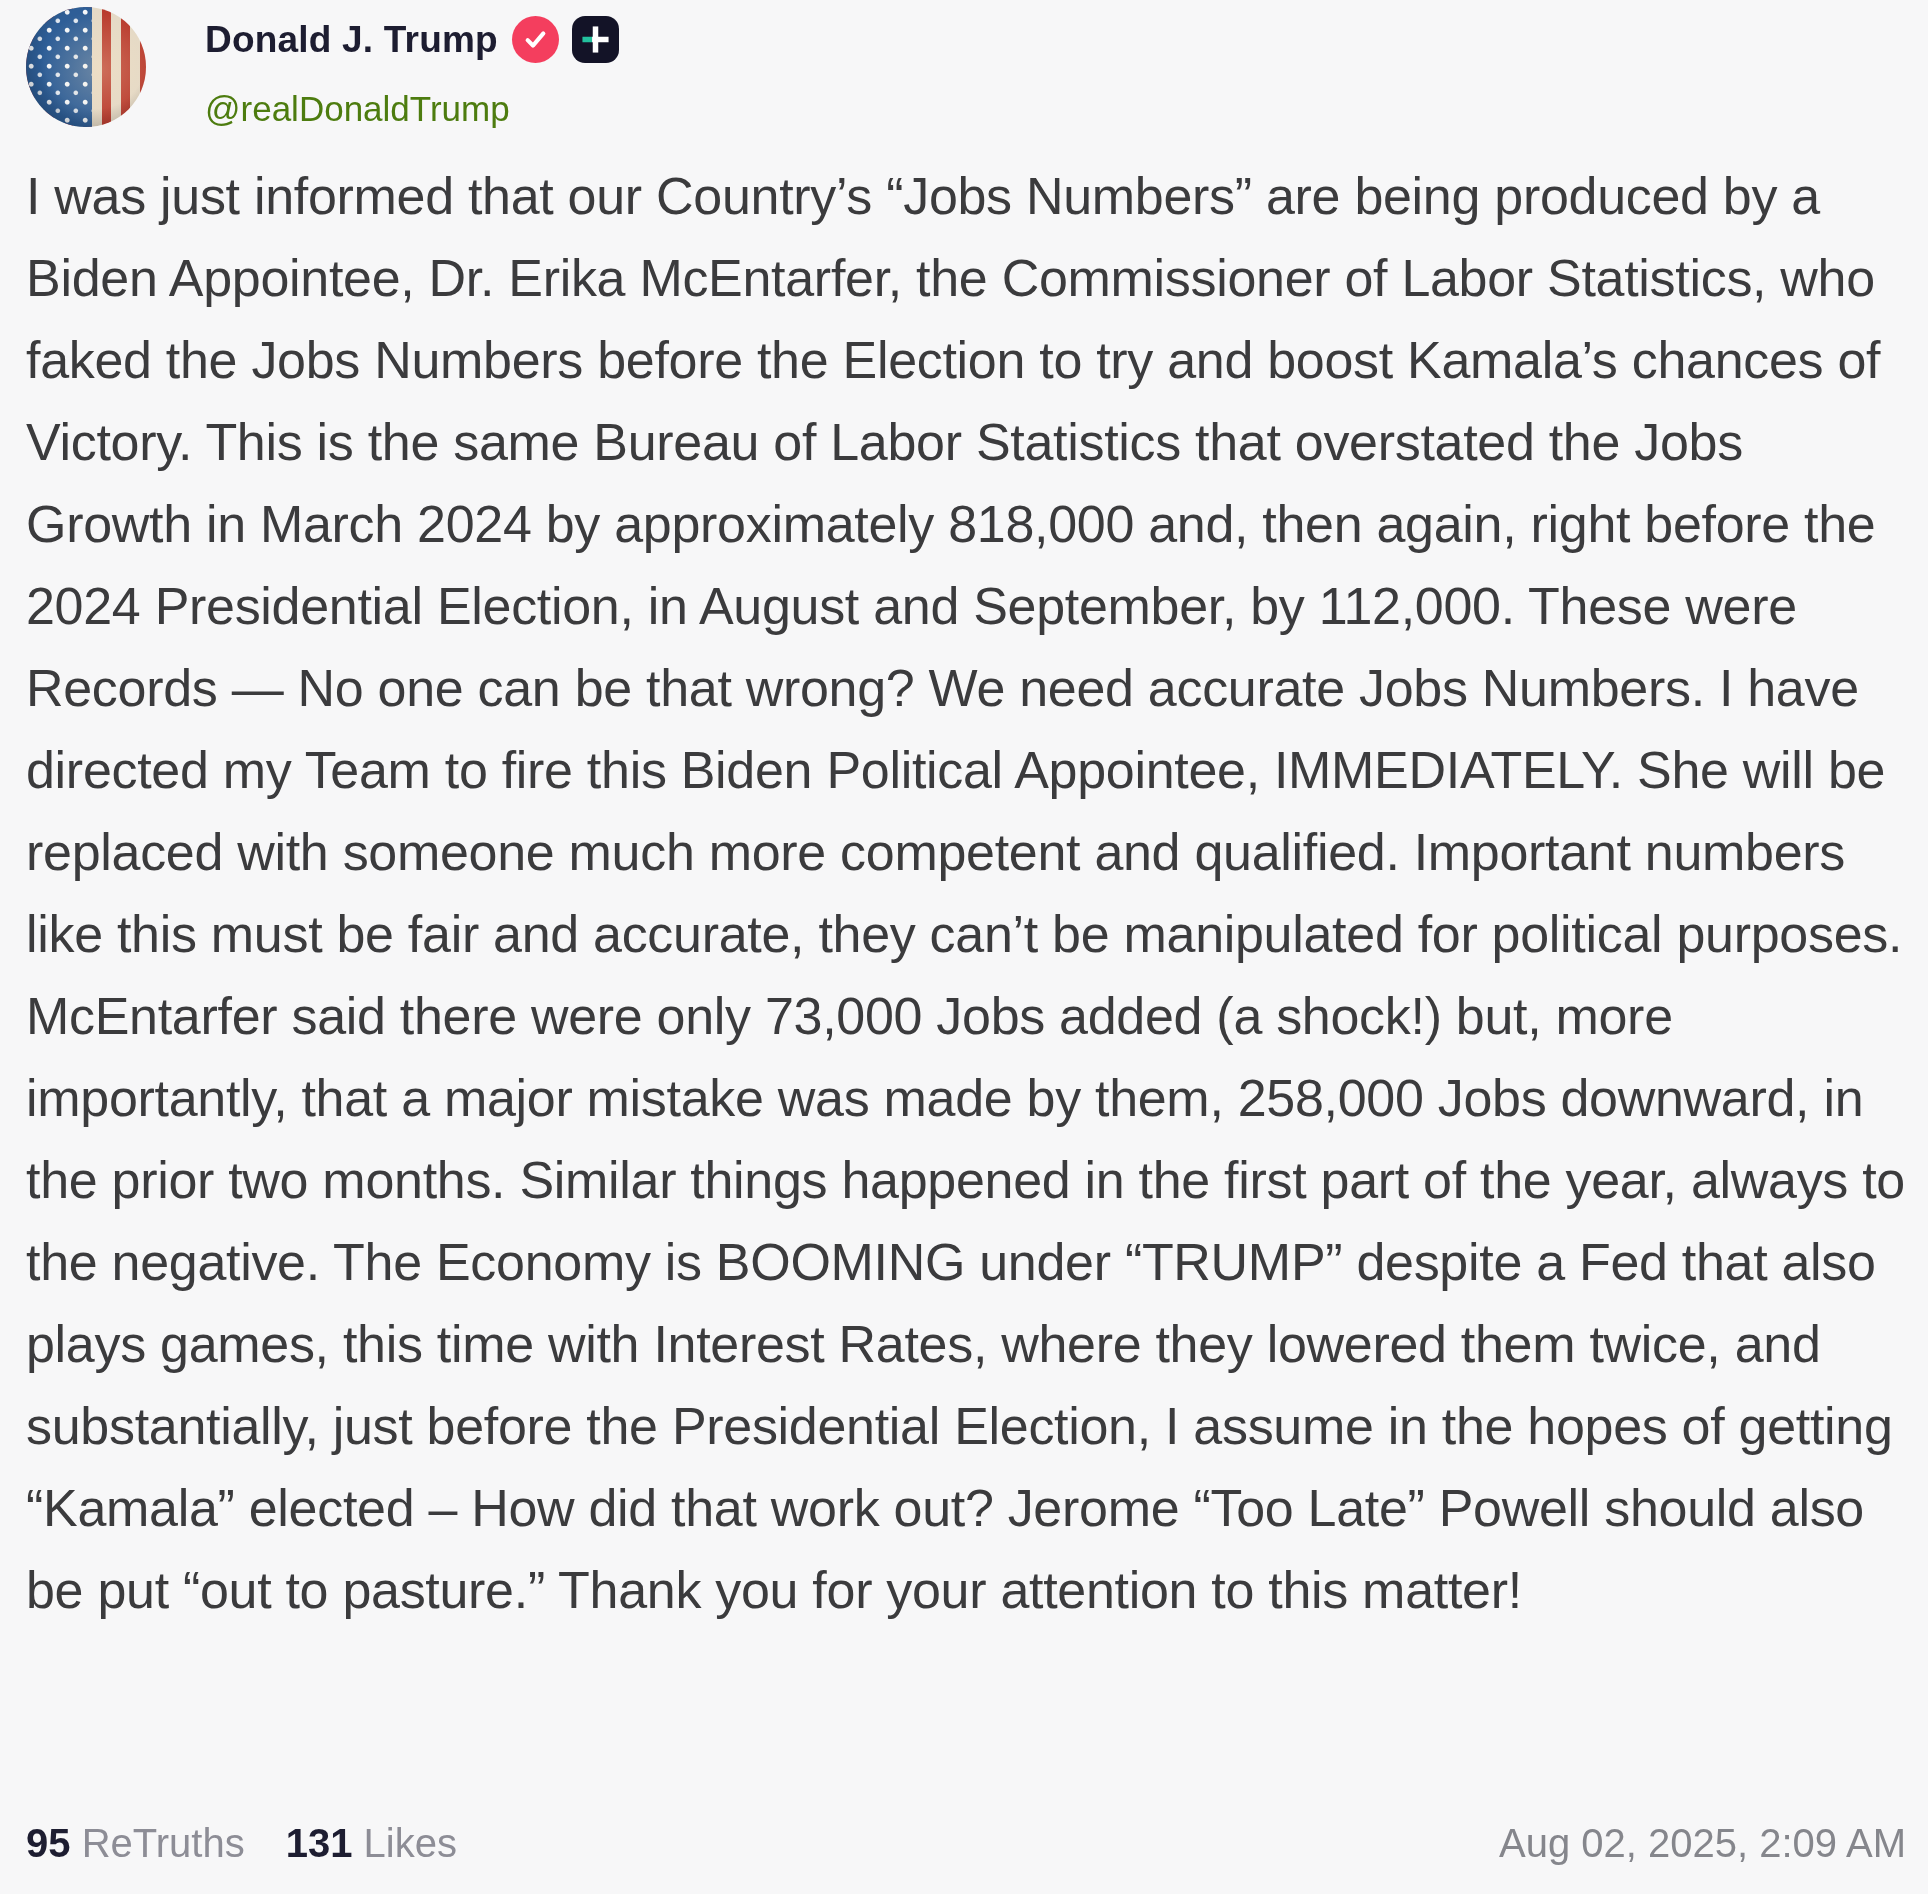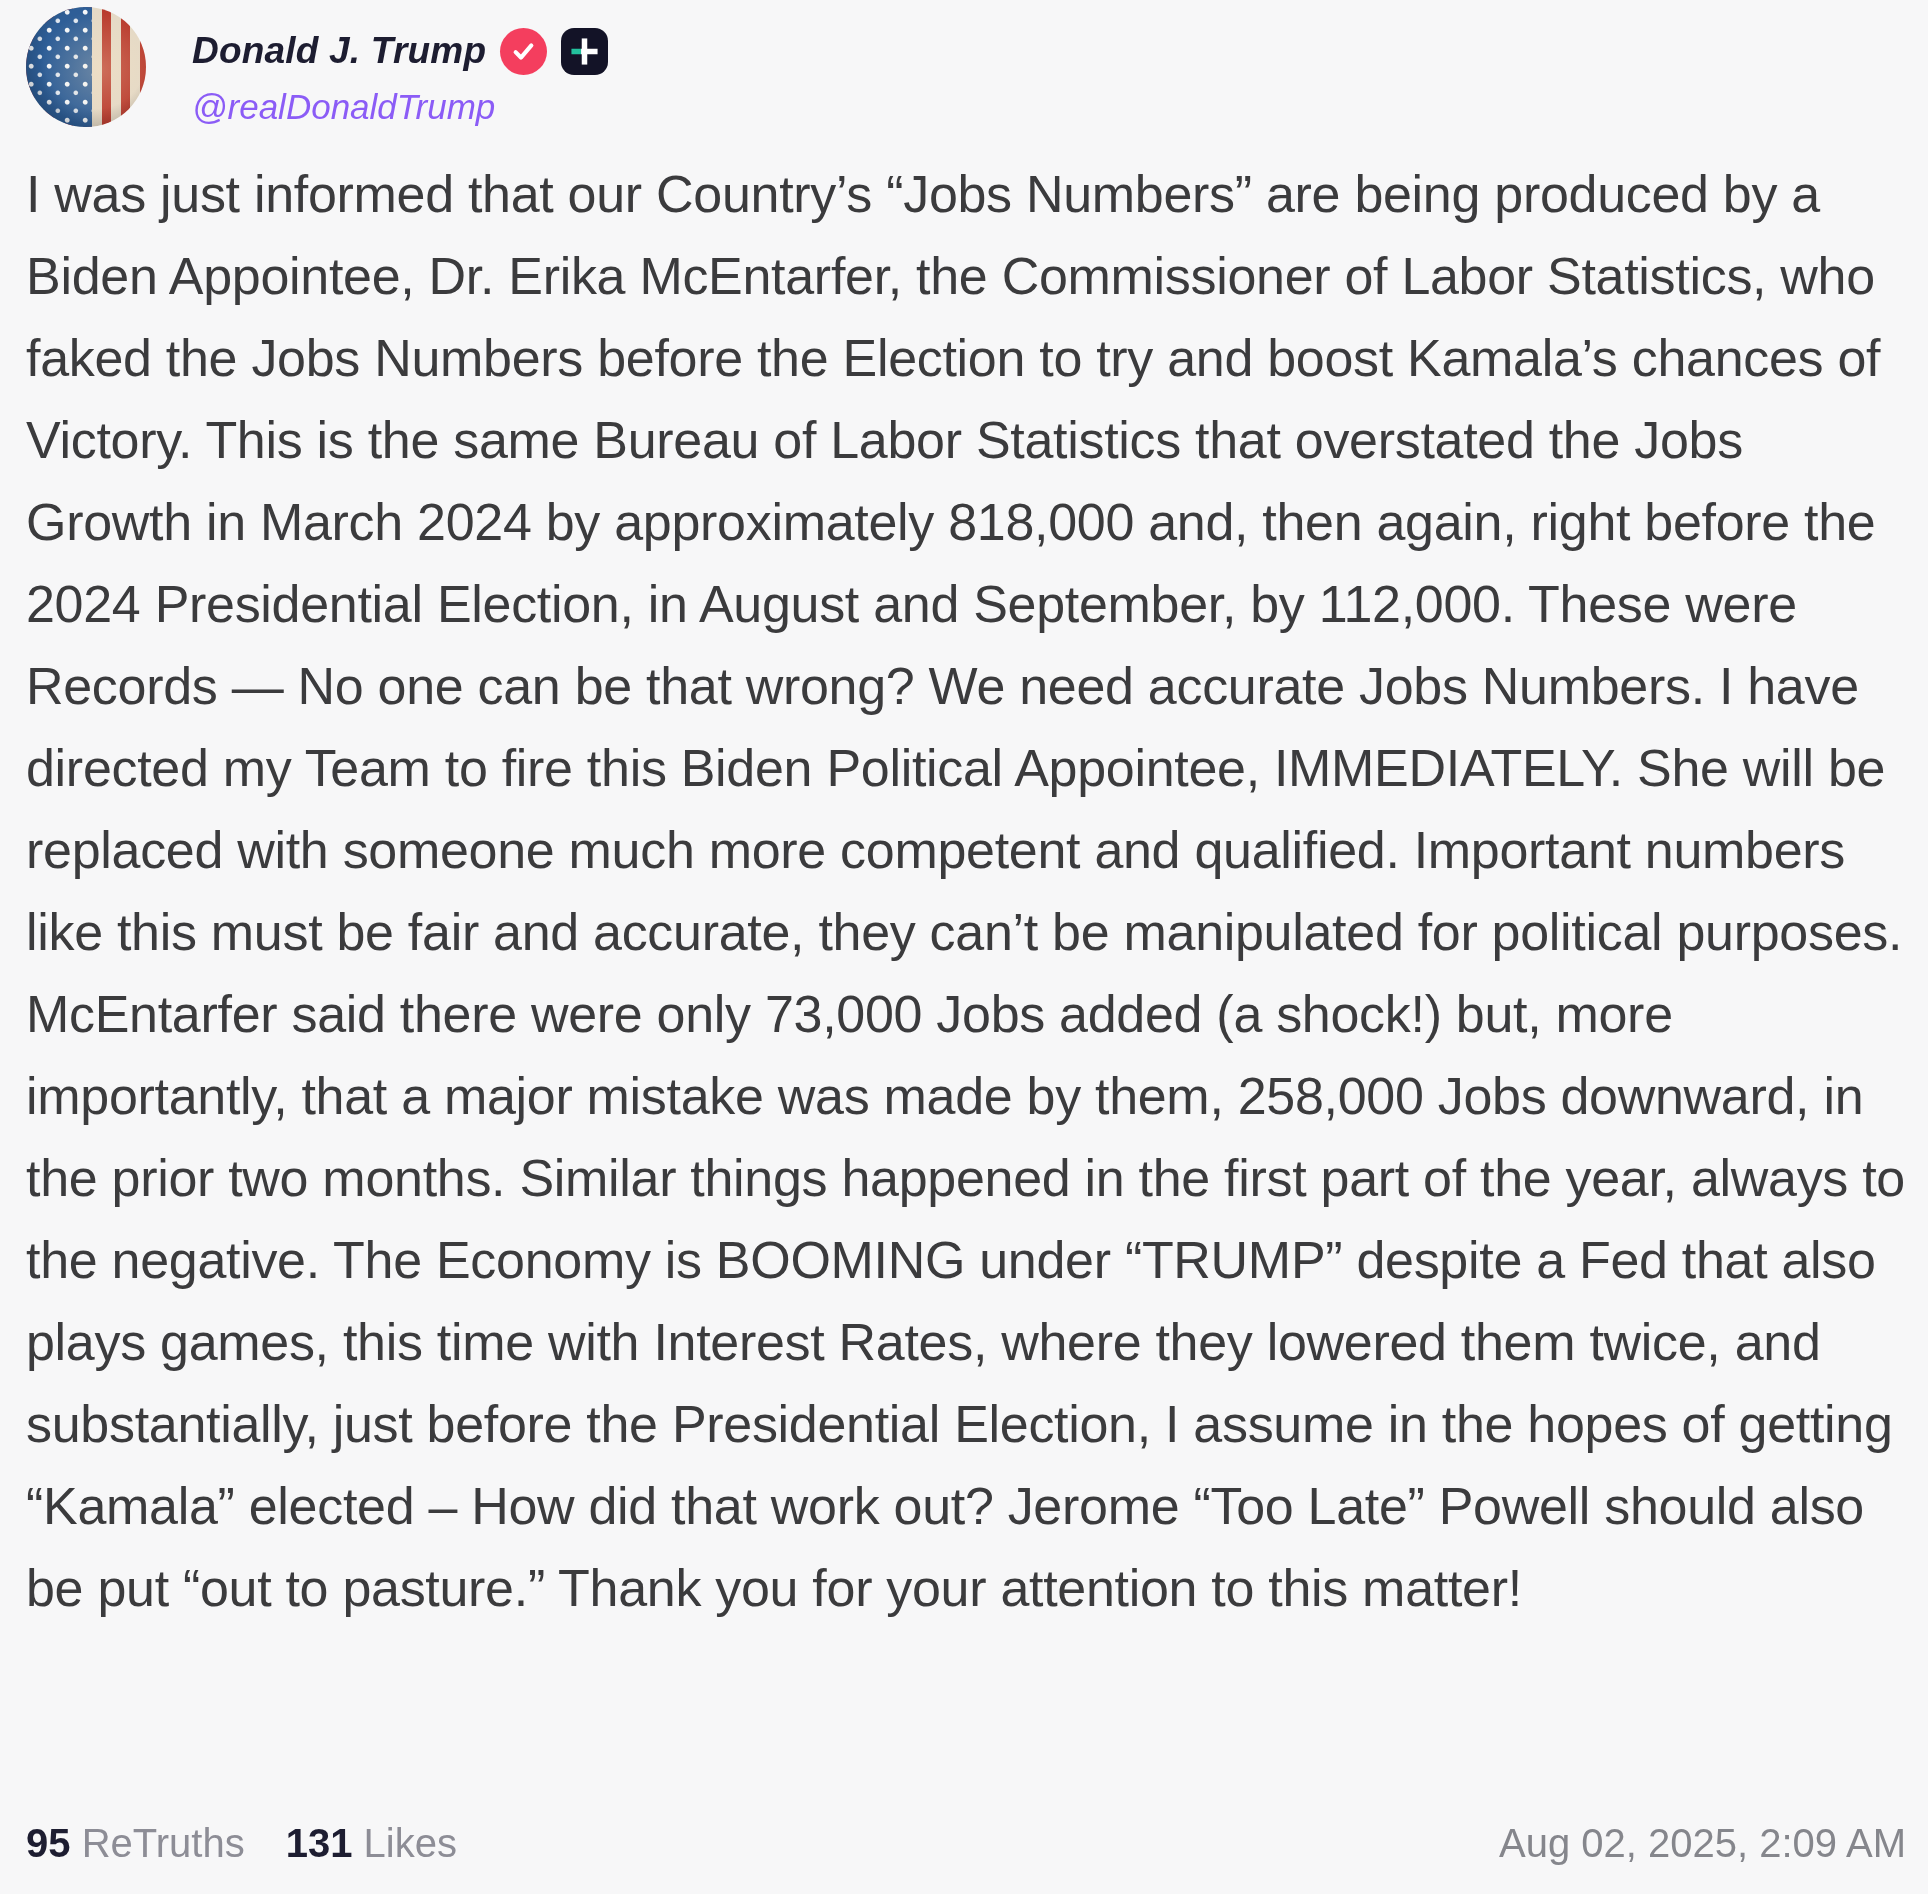--- a/index.html
+++ b/index.html
@@ -12,24 +12,23 @@
     background: #f7f7f8;
     padding: 6.9px 23px 29px 26px;
     display: flex;
     flex-direction: column;
     overflow: hidden;
   }
 
   
   .post-header {
     display: flex;
-    align-items: flex-end;
-    gap: 46px;
+    align-items: flex-start;
+    gap: 59px;
     flex: 0 0 auto;
-    font-style: italic;
   }
 
   .avatar {
     width: 120px;
     height: 120px;
     border-radius: 50%;
     position: relative;
     overflow: hidden;
     flex: 0 0 auto;
     background: repeating-linear-gradient(90deg,
@@ -87,23 +86,23 @@
     border-radius: 50%;
     background: #f43e5e;
   }
   .badge.plus {
     width: 47px;
     height: 47px;
     border-radius: 13px;
     background: #131327;
   }
   .handle {
-    margin-top: 8px;
+    margin-top: 22px;
     font-size: 35px;
-    color: #8b5cf6;
+    color: #4d7c0f;
   }
 
   
   .post-body {
     margin-top: 26px;
     font-size: 52px;
     line-height: 82px;
     color: #3b3b3d;
     letter-spacing: -0.3px;
     flex: 0 0 auto;

